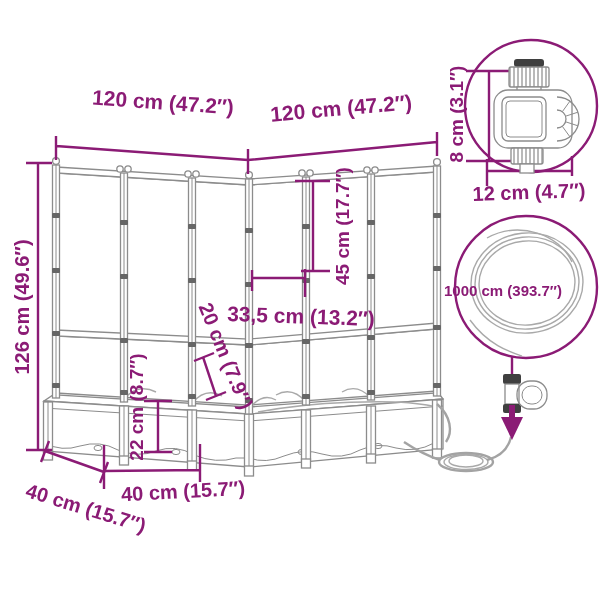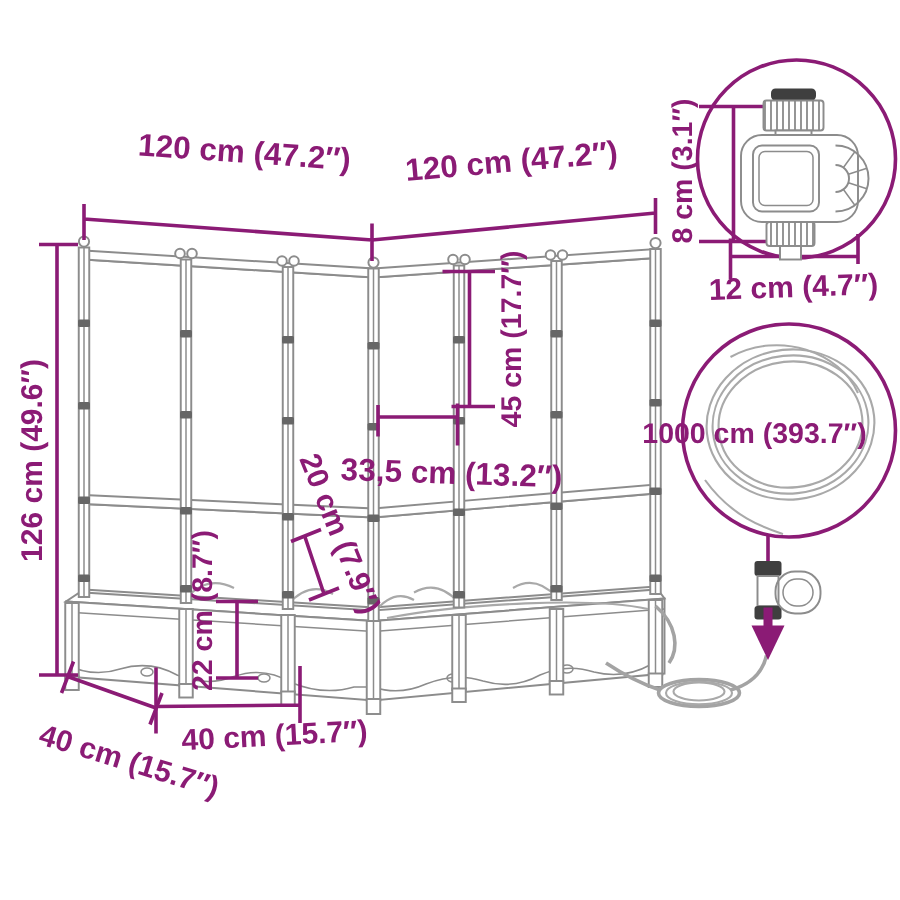--- a/index.html
+++ b/index.html
@@ -24,21 +24,21 @@
   .l120b{left:341px;top:108px;transform:translate(-50%,-50%) rotate(-5deg);font-size:21px;}
   .l126{left:22px;top:307px;transform:translate(-50%,-50%) rotate(-90deg);font-size:20px;}
   .l45{left:342px;top:226px;transform:translate(-50%,-50%) rotate(-90deg);font-size:19px;}
   .l335{left:301px;top:316px;transform:translate(-50%,-50%) rotate(2deg);font-size:21px;}
   .l20{left:226px;top:356px;transform:translate(-50%,-50%) rotate(68deg);font-size:20px;}
   .l22{left:136px;top:407px;transform:translate(-50%,-50%) rotate(-90deg);font-size:19px;}
   .l40a{left:86px;top:508px;transform:translate(-50%,-50%) rotate(17deg);font-size:20px;}
   .l40b{left:183px;top:491px;transform:translate(-50%,-50%) rotate(-3deg);font-size:20px;}
   .l8{left:456px;top:114px;transform:translate(-50%,-50%) rotate(-90deg);font-size:19px;}
   .l12{left:529px;top:192px;transform:translate(-50%,-50%) rotate(-2deg);font-size:20px;}
-  .l1000{left:503px;top:290px;transform:translate(-50%,-50%);font-size:19px;}
+  .l1000{left:503px;top:290px;transform:translate(-50%,-50%);font-size:15px;}
 </style>
 </head>
 <body>
 
 <div class="stage">
 
 <svg width="600" height="600" viewBox="0 0 600 600">
   <defs>
     <pattern id="lat" width="32" height="32" patternUnits="userSpaceOnUse">
       <rect width="32" height="32" fill="#fff"></rect>

